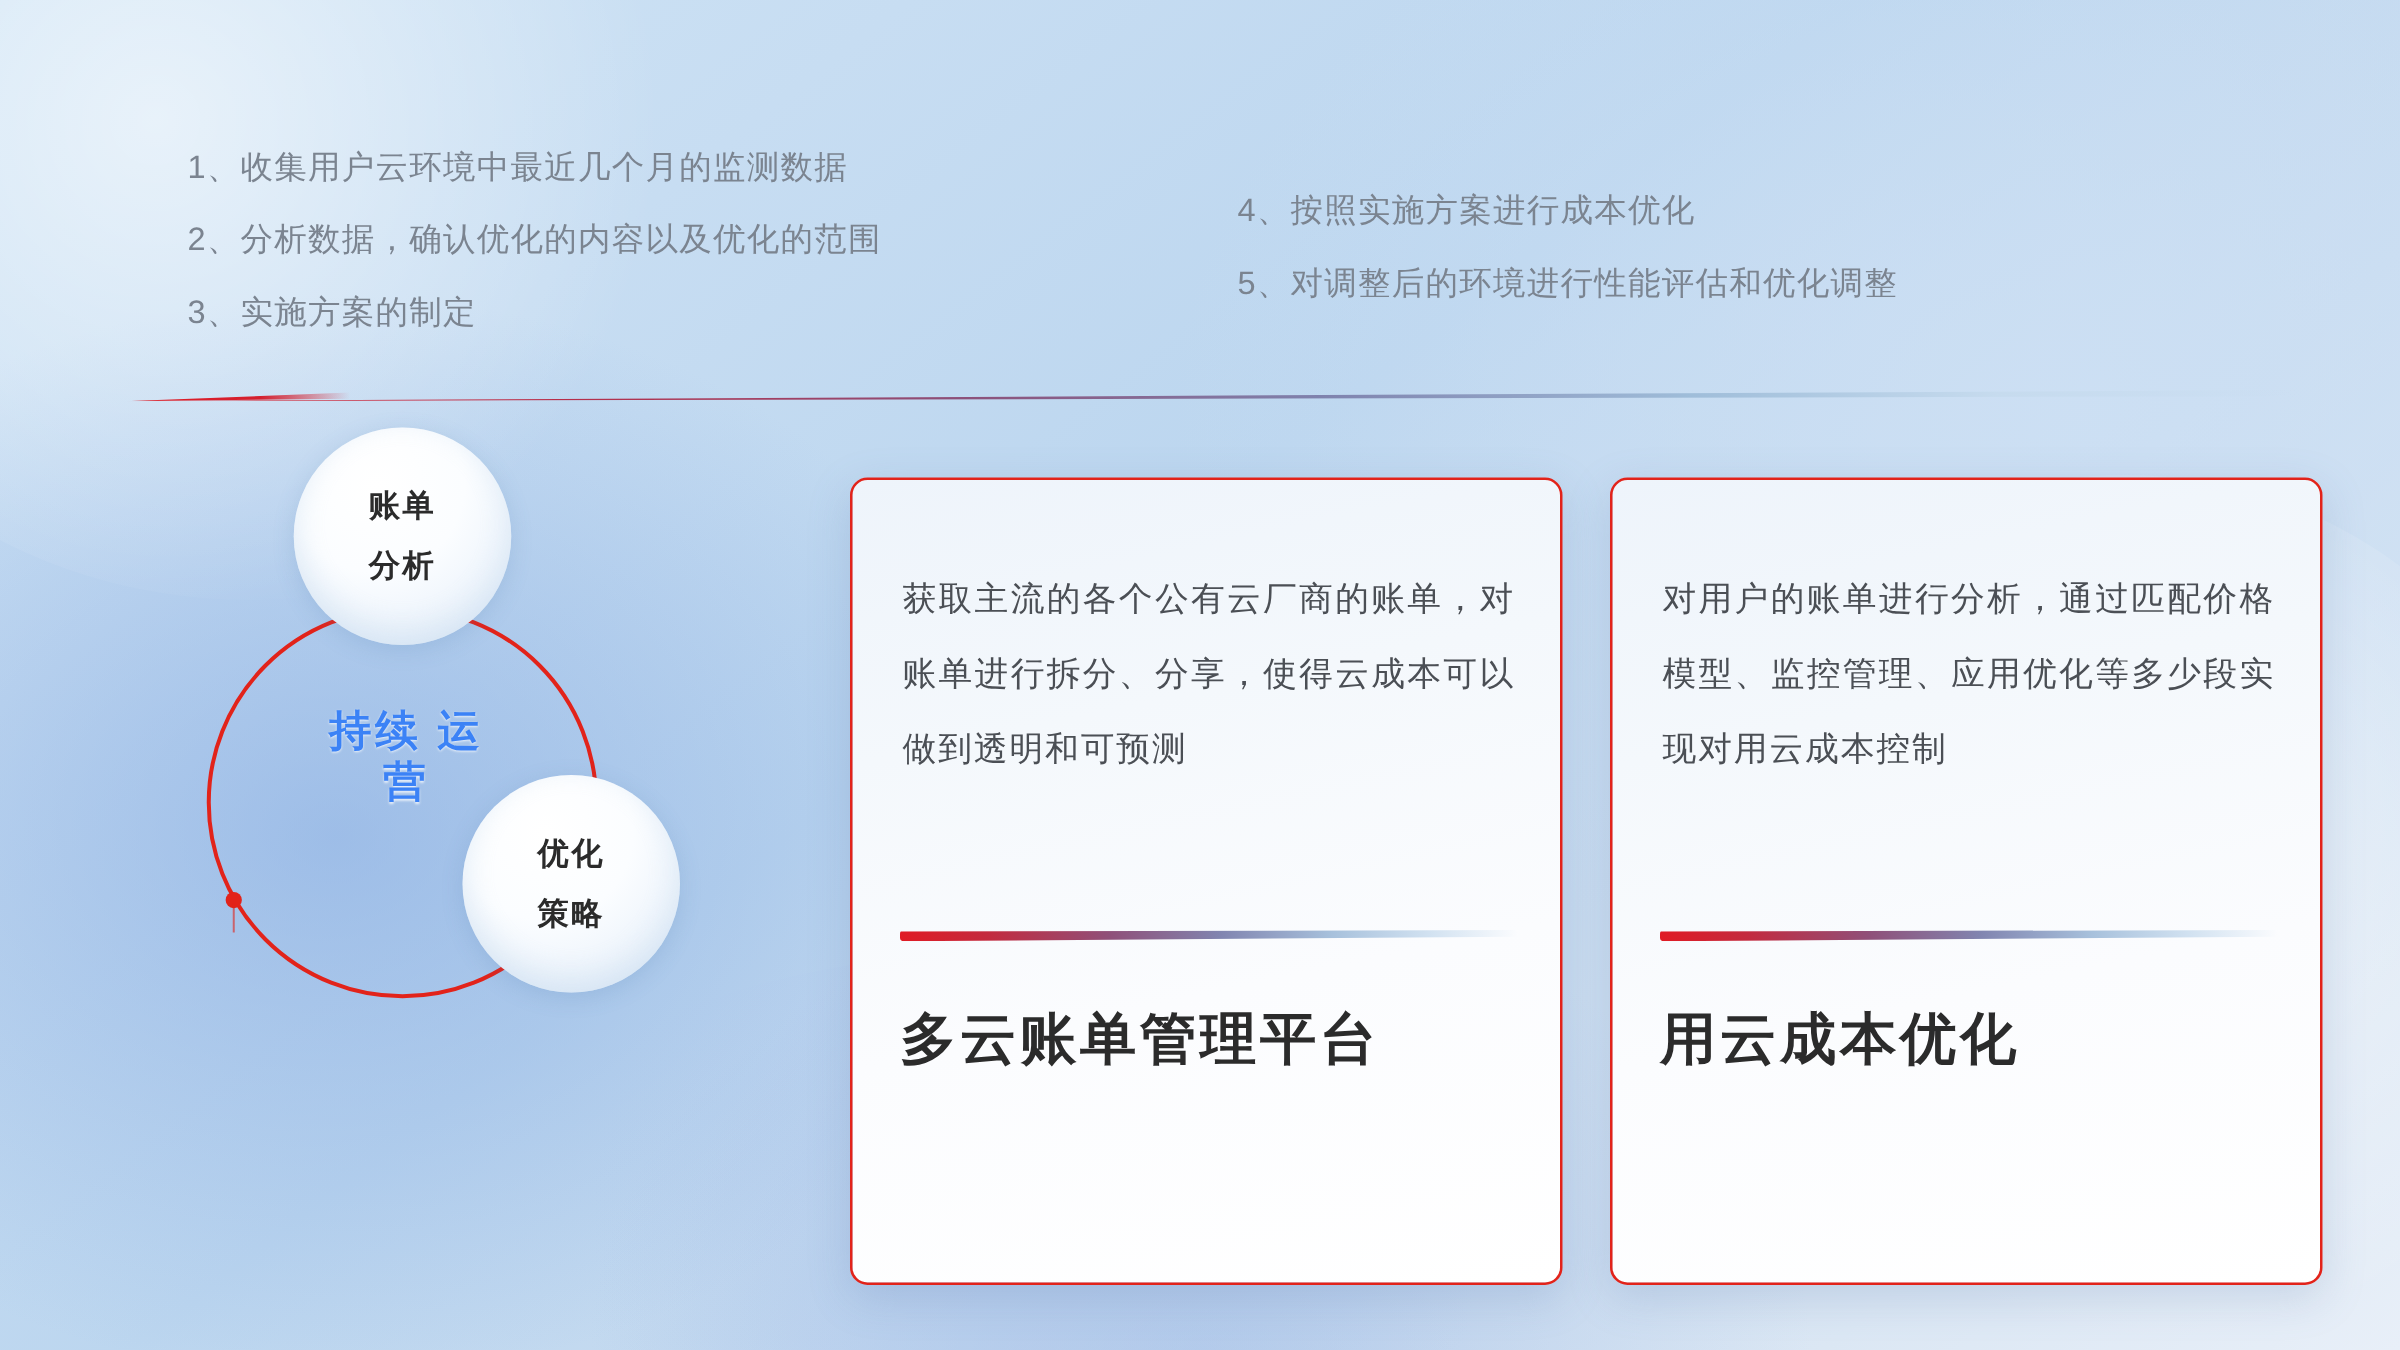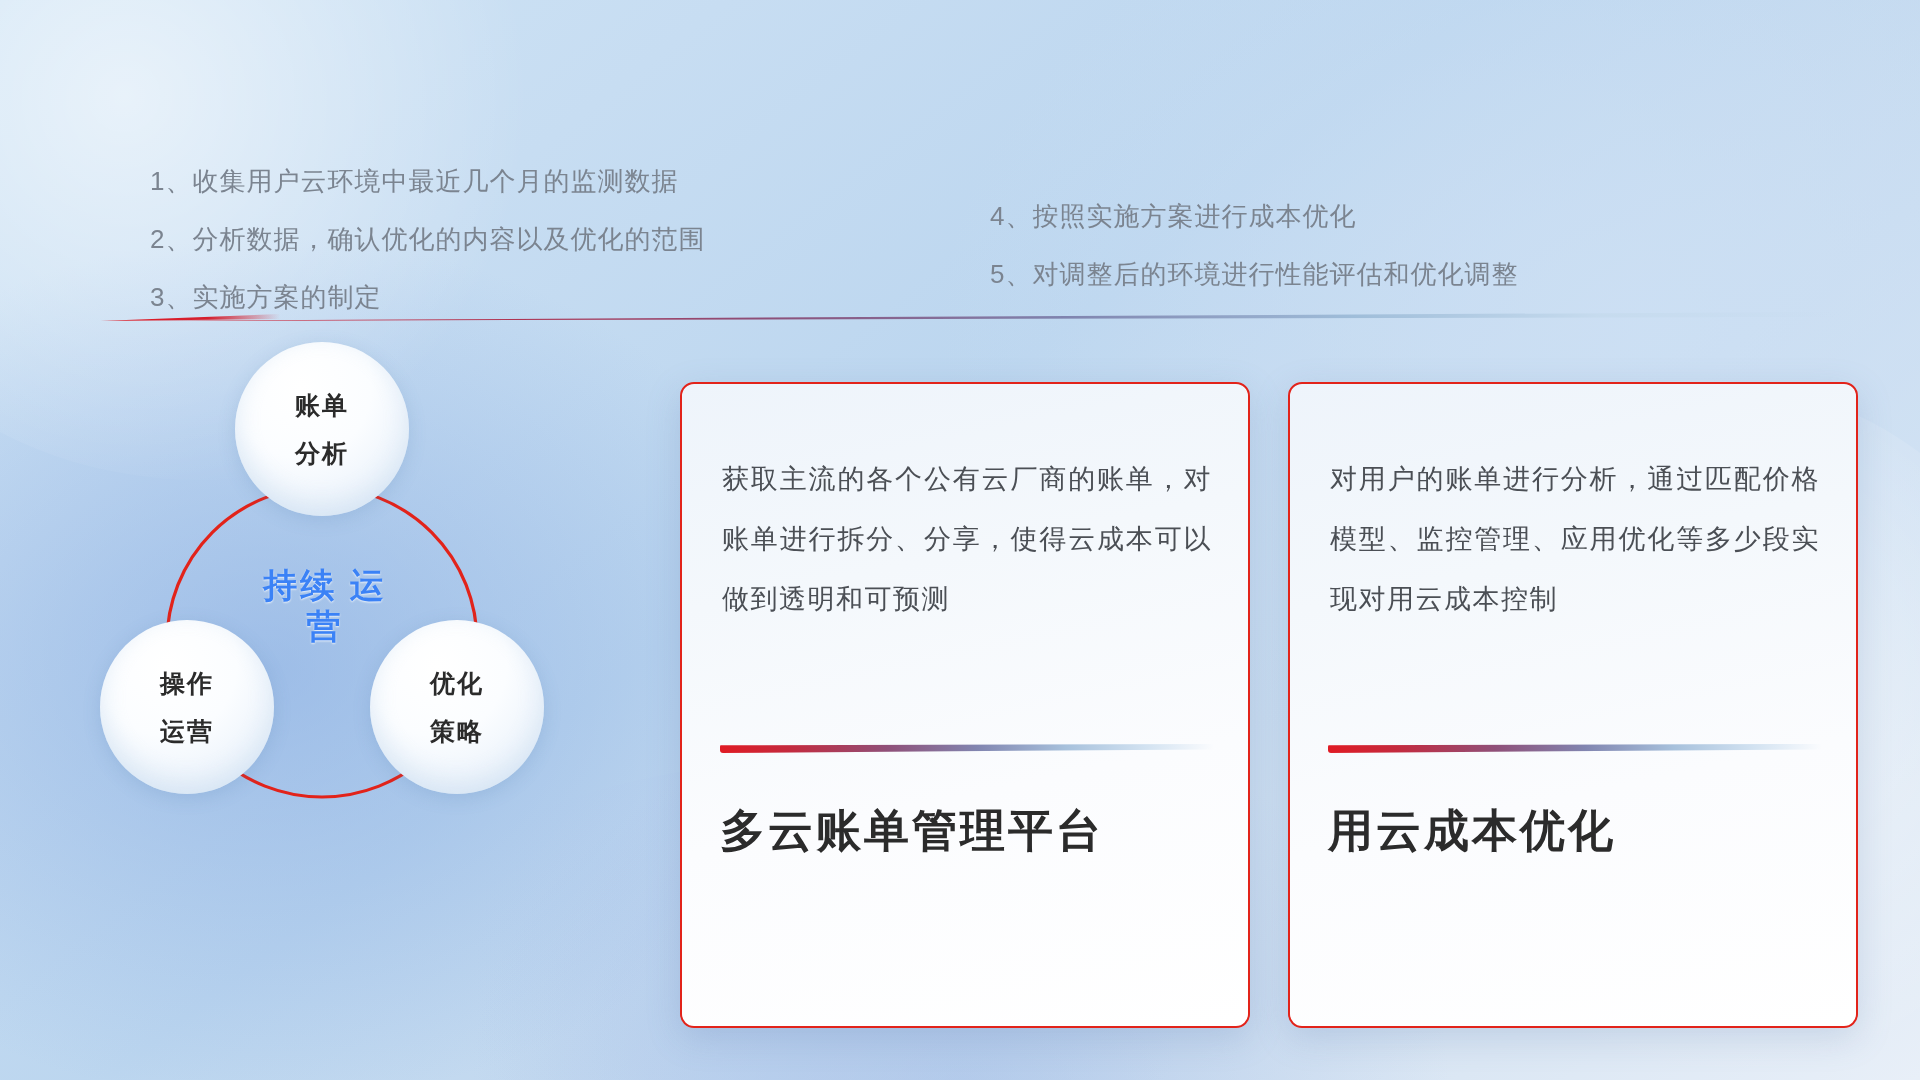--- a/index.html
+++ b/index.html
@@ -19,21 +19,21 @@
   
   .blob { position:absolute; border-radius:50%; pointer-events:none; }
   #blob-a { left:-180px; top:-160px; width:760px; height:640px;
     background:radial-gradient(circle at 40% 40%, rgba(255,255,255,0.55), rgba(255,255,255,0) 68%); }
   #blob-b { right:-140px; top:380px; width:720px; height:700px;
     background:radial-gradient(circle at 55% 45%, rgba(255,255,255,0.48), rgba(255,255,255,0) 70%); }
   #blob-c { left:380px; top:760px; width:900px; height:420px;
     background:radial-gradient(circle at 50% 50%, rgba(176,200,236,0.55), rgba(176,200,236,0) 72%); }
 
   
-  .lists { position:absolute; left:0; top:0; width:1873px; height:300px;margin-top:48px; }
+  .lists { position:absolute; left:0; top:0; width:1873px; height:300px; }
   .list-col { position:absolute; }
   #list-col-left { left:150px; top:120px; }
   #list-col-right { left:990px; top:155px; }
   .list-item {
     font-size:26px;
     line-height:1.0;
     color:#7b8490;
     letter-spacing:1px;
     margin-bottom:32px;
     white-space:nowrap;
@@ -142,24 +142,20 @@
     <circle cx="357" cy="370" r="6.5" fill="#e2231a"></circle>
     <line x1="222" y1="141" x2="222" y2="162" stroke="#e2231a" stroke-width="1.6" opacity="0.6"></line>
     <line x1="87" y1="373" x2="87" y2="396" stroke="#e2231a" stroke-width="1.6" opacity="0.6"></line>
     <line x1="357" y1="373" x2="357" y2="396" stroke="#e2231a" stroke-width="1.6" opacity="0.6"></line>
   </svg>
 
   <div class="bubble" id="bubble-top">
     <span>账单</span>
     <span>分析</span>
   </div>
-  <div class="bubble" id="bubble-left">
-    <span>操作</span>
-    <span>运营</span>
-  </div>
   <div class="bubble" id="bubble-right">
     <span>优化</span>
     <span>策略</span>
   </div>
 
   <div id="venn-center-label">
     <span>持续</span>
     <span>运营</span>
   </div>
 </div>

